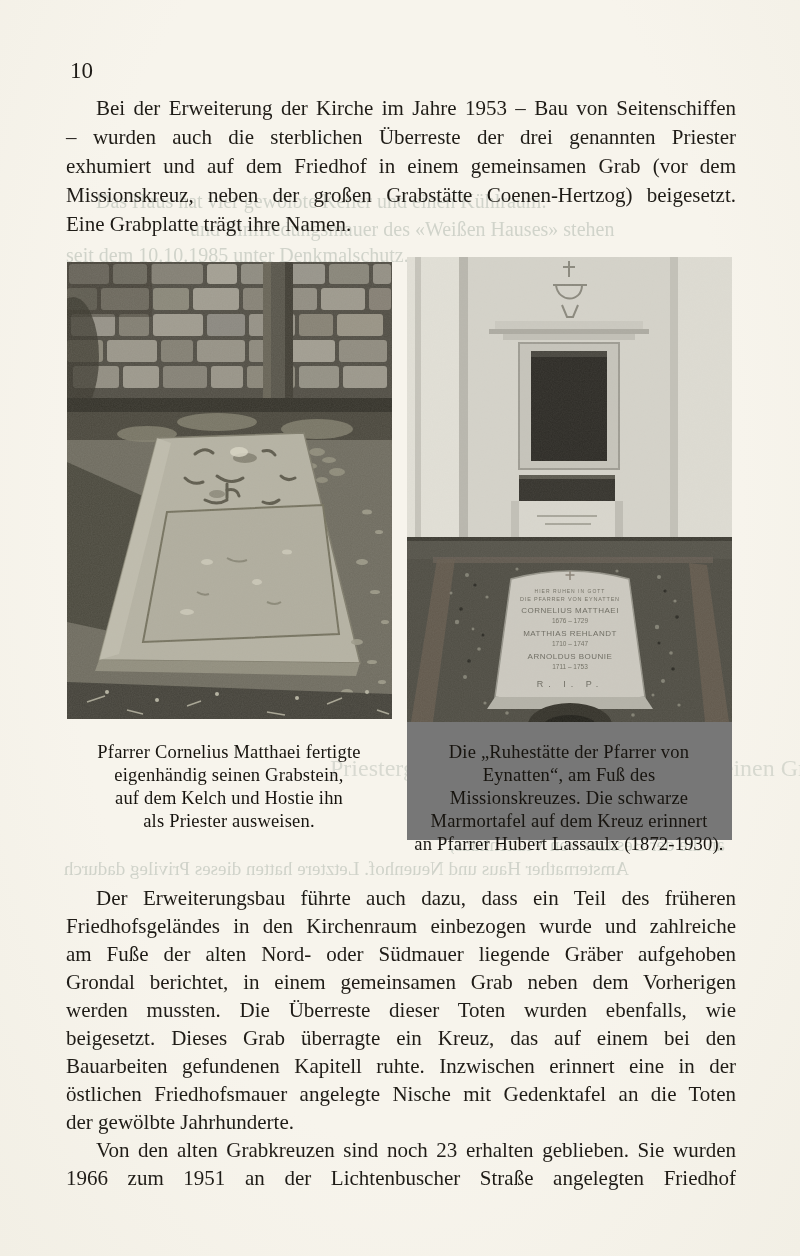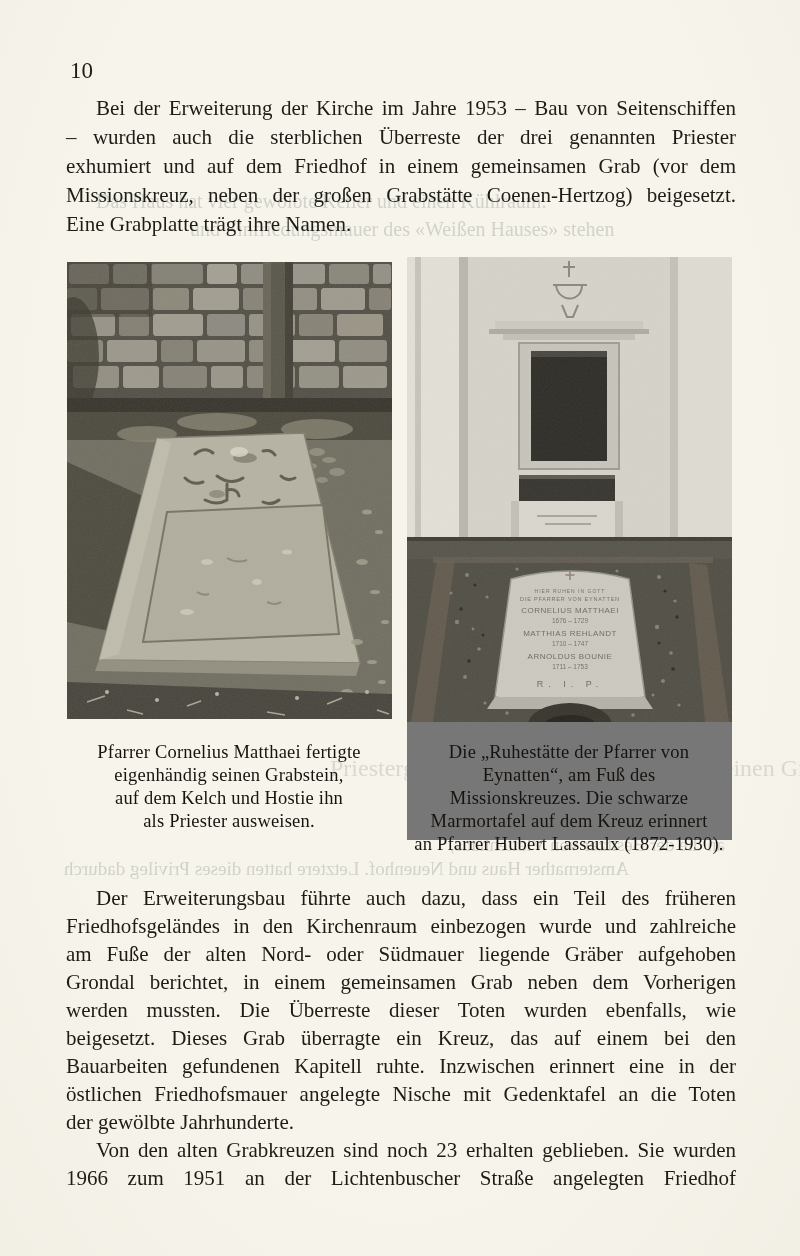--- a/index.html
+++ b/index.html
@@ -35,20 +35,21 @@
   .headstone-text{font-family:"Liberation Sans", sans-serif; fill:#727064;}
 </style>
 </head>
 <body>
 
 <div class="page">
 
   <div class="ghost-layer">
     <div class="ghost" style="left:96px;  top:190px; font-size:20px;">Das Haus hat vier gewölbte Keller und einen Kühlraum.</div>
     <div class="ghost" style="left:190px; top:218px; font-size:20px;">und Einfriedungsmauer des «Weißen Hauses» stehen</div>
+    <div class="ghost" style="left:66px;  top:244px; font-size:20px;">seit dem 10.10.1985 unter Denkmalschutz.</div>
     <div class="ghost" style="left:470px; top:729px; font-size:18px;">vor dem Hauptaltar eine solche</div>
     <div class="ghost" style="left:330px; top:755px; font-size:24px; opacity:.4;">Priestergrabstätte ausgewiesen und auch einen Grabstein gelegt.</div>
     <div class="ghost mirror" style="left:450px; top:834px; font-size:19px;">an die der Besitzer von Vlattenhaus,</div>
     <div class="ghost mirror" style="left:64px;  top:858px; font-size:19px;">Amsternather Haus und Neuenhof. Letztere hatten dieses Privileg dadurch</div>
   </div>
 
   <div class="content">
     <div class="pagenum">10</div>
 
     <div class="para p1" style="top:94px;">

